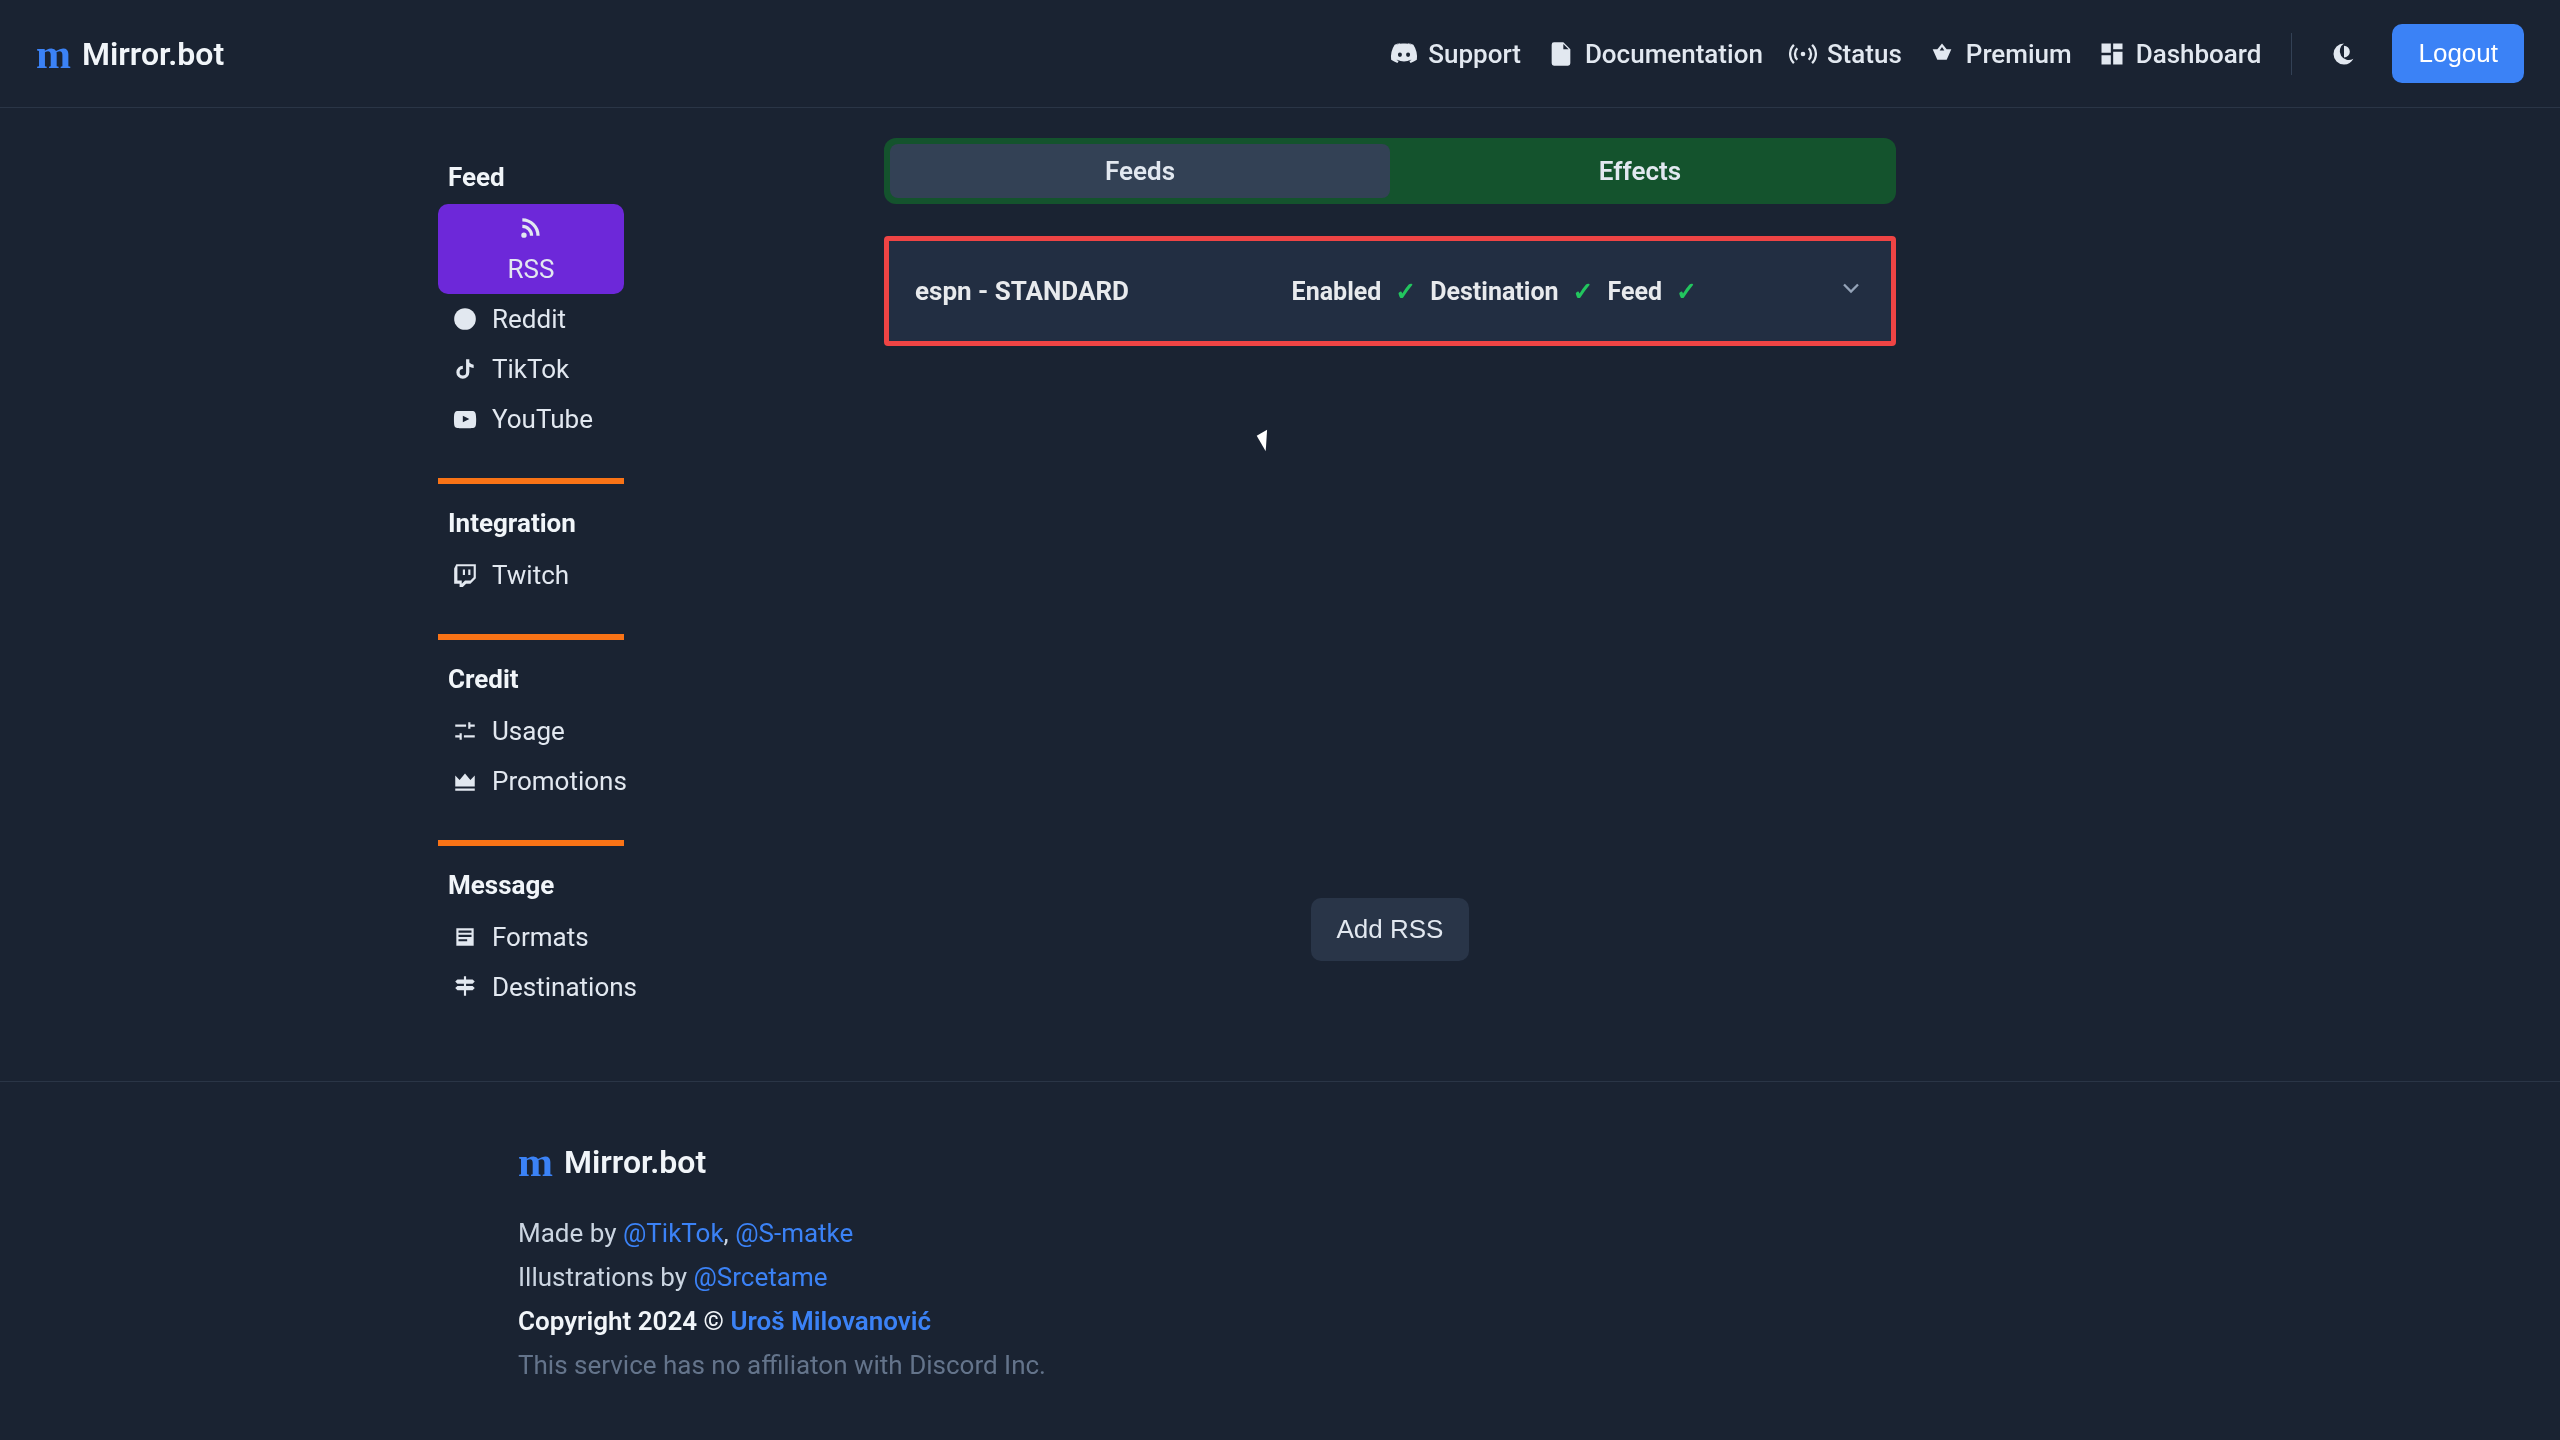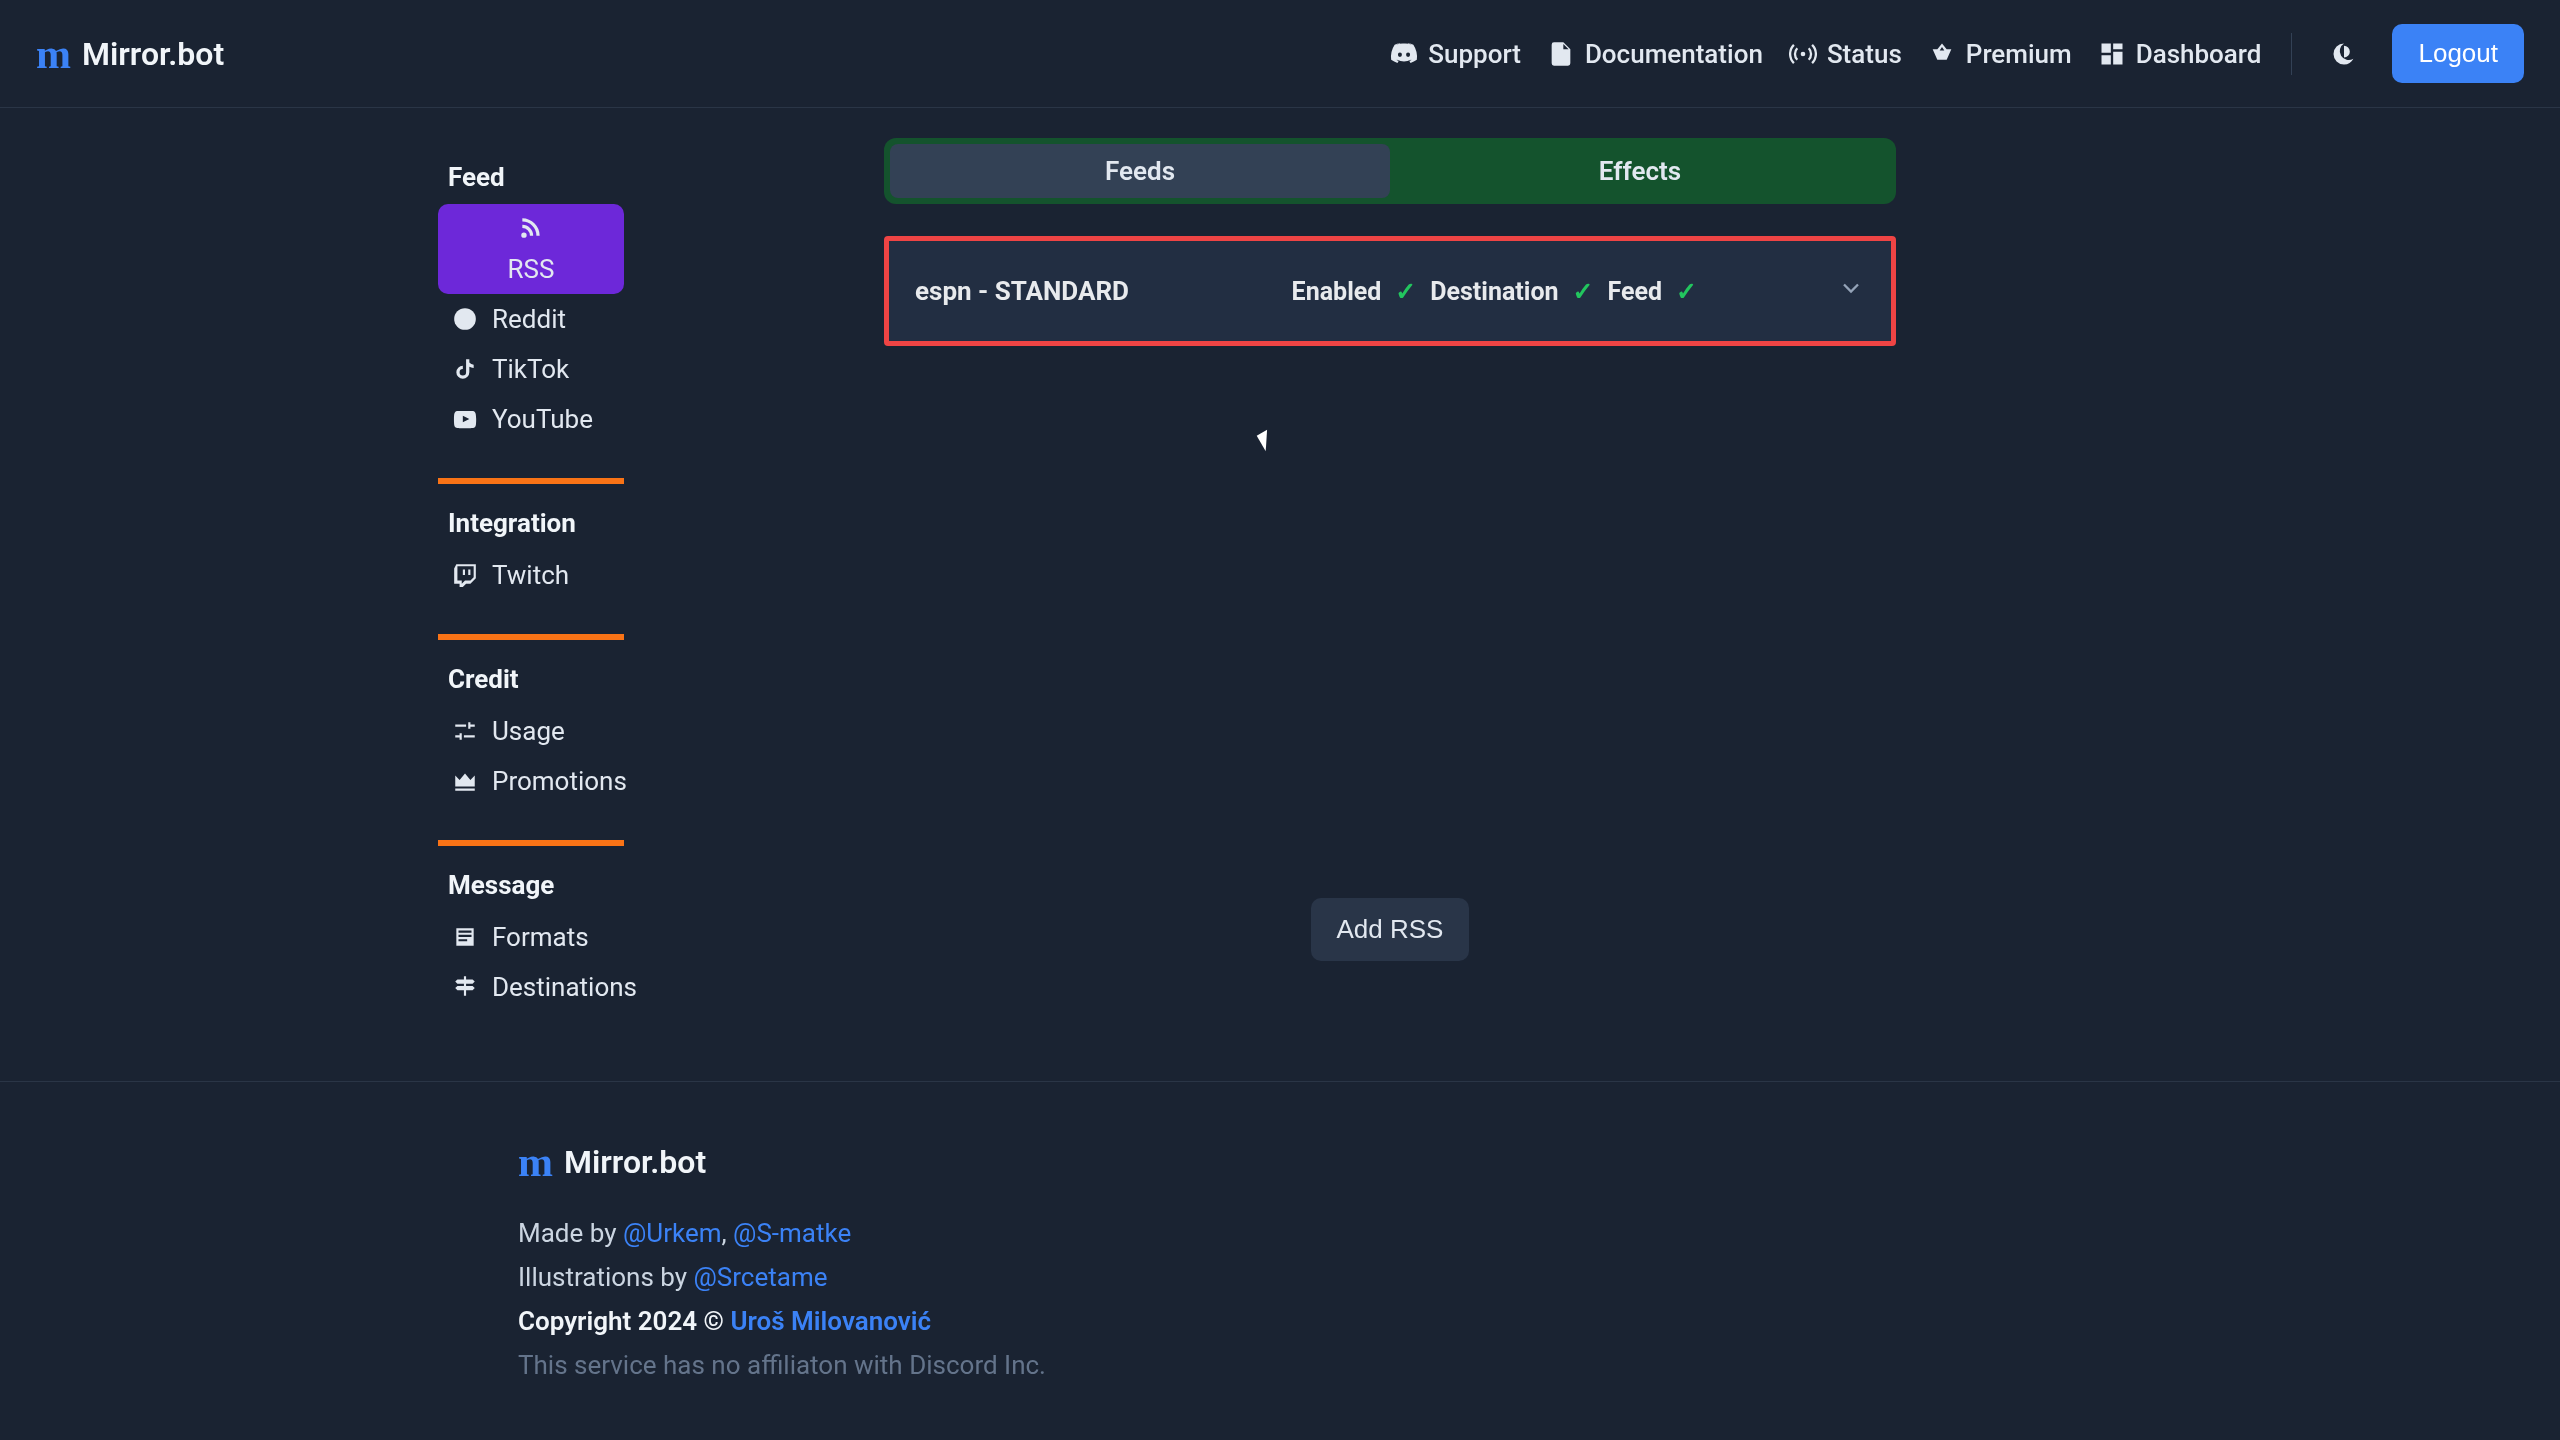--- a/index.html
+++ b/index.html
@@ -284,21 +284,21 @@
 </div>
 
 <div class="footer">
   <div class="footer-inner">
     <div class="footer-left">
       <div class="footer-logo">
         <span class="logo-m">m</span>
         <span class="logo-text">Mirror.bot</span>
       </div>
       <div class="footer-line">
-        <span>Made by </span><span class="link">@Urkem</span><span>, </span><span class="link">@S-matke</span>
+        <span>Made by </span><span class="link">@TikTok</span><span>, </span><span class="link">@S-matke</span>
       </div>
       <div class="footer-line">
         <span>Illustrations by </span><span class="link">@Srcetame</span>
       </div>
       <div class="footer-line bold">
         <span>Copyright 2024 © </span><span class="link">Uroš Milovanović</span>
       </div>
       <div class="footer-line muted">This service has no affiliaton with Discord Inc.</div>
     </div>
   </div>

